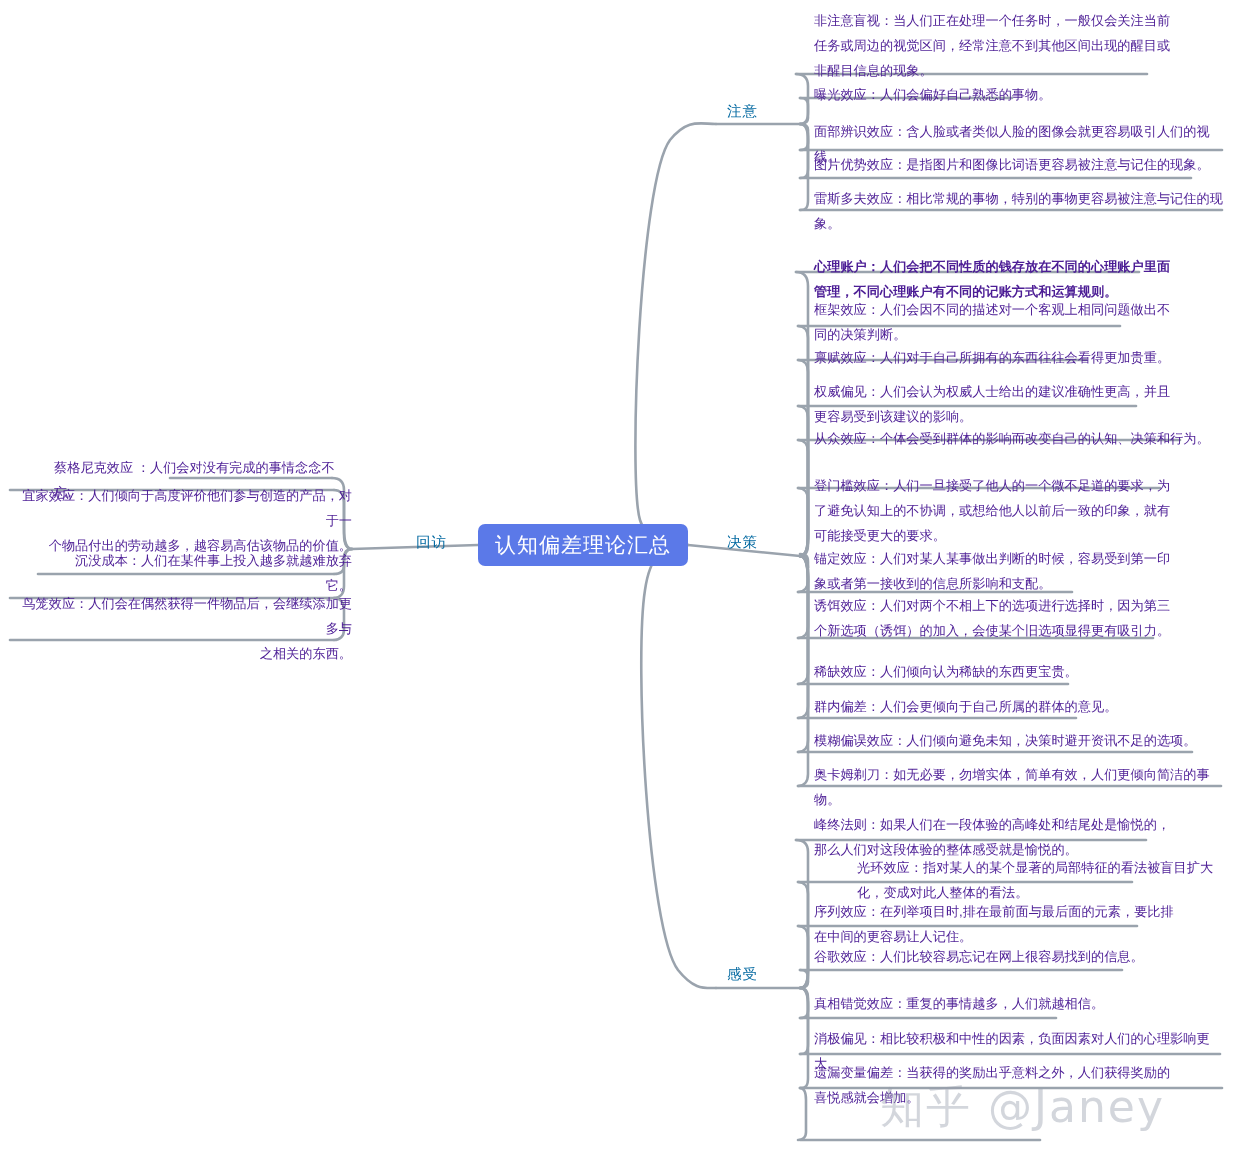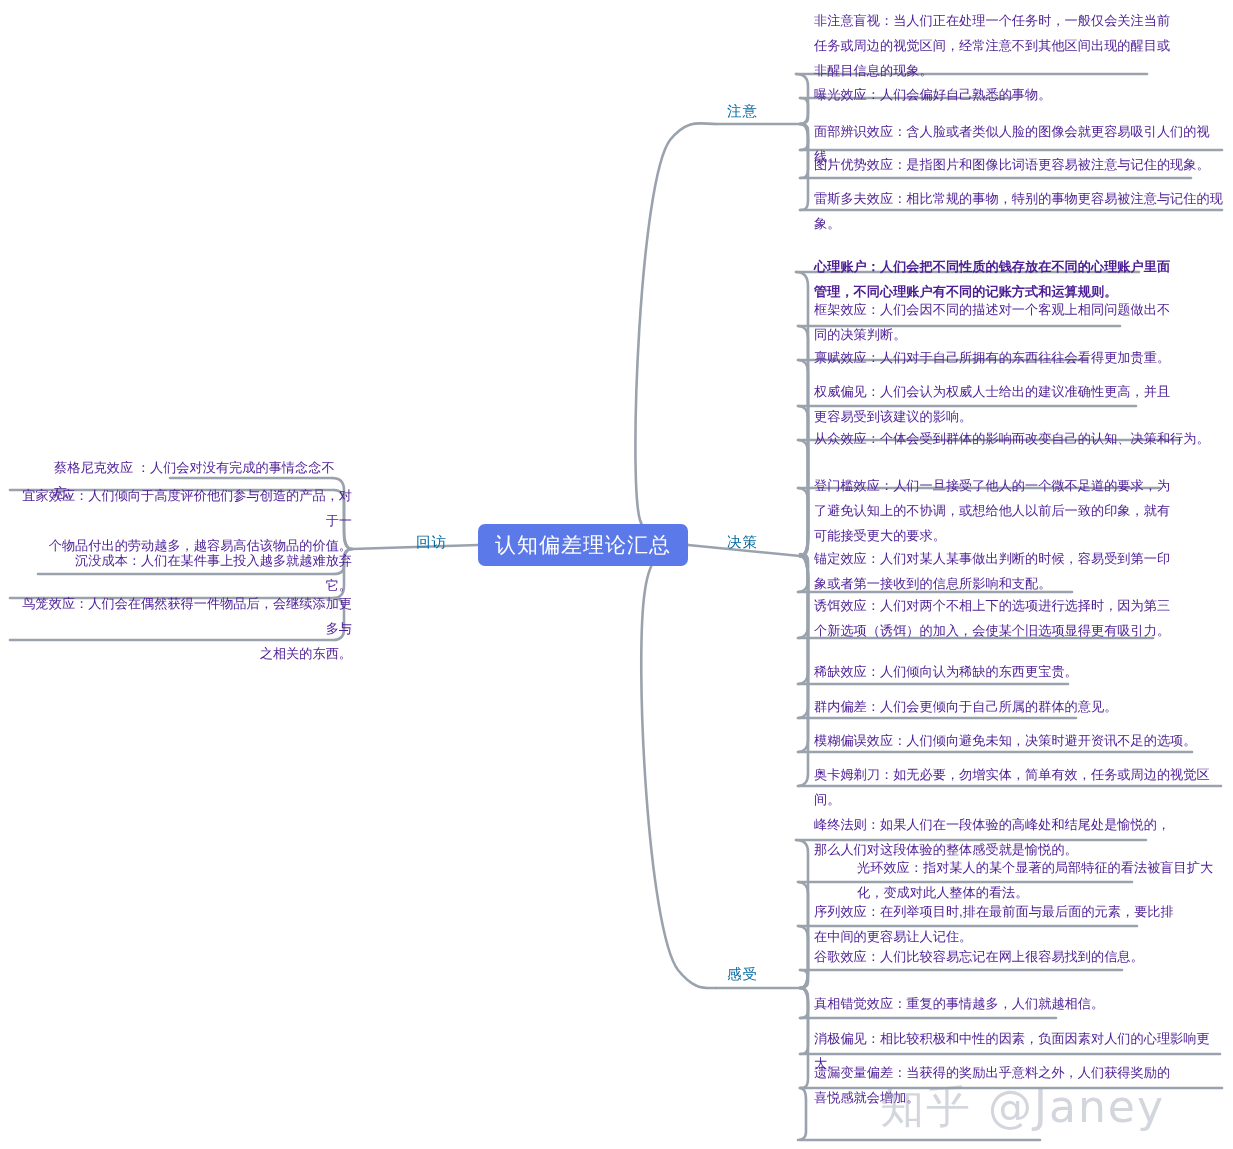--- a/index.html
+++ b/index.html
@@ -209,21 +209,21 @@
   <div class="leaf right" style="left:814px; top:473px;">登门槛效应：人们一旦接受了他人的一个微不足道的要求，为
 了避免认知上的不协调，或想给他人以前后一致的印象，就有
 可能接受更大的要求。</div>
   <div class="leaf right" style="left:814px; top:546px;">锚定效应：人们对某人某事做出判断的时候，容易受到第一印
 象或者第一接收到的信息所影响和支配。</div>
   <div class="leaf right" style="left:814px; top:593px;">诱饵效应：人们对两个不相上下的选项进行选择时，因为第三
 个新选项（诱饵）的加入，会使某个旧选项显得更有吸引力。</div>
   <div class="leaf right" style="left:814px; top:659px;">稀缺效应：人们倾向认为稀缺的东西更宝贵。</div>
   <div class="leaf right" style="left:814px; top:694px;">群内偏差：人们会更倾向于自己所属的群体的意见。</div>
   <div class="leaf right" style="left:814px; top:728px;">模糊偏误效应：人们倾向避免未知，决策时避开资讯不足的选项。</div>
-  <div class="leaf right" style="left:814px; top:762px;">奥卡姆剃刀：如无必要，勿增实体，简单有效，任务或周边的视觉区间。</div>
+  <div class="leaf right" style="left:814px; top:762px;">奥卡姆剃刀：如无必要，勿增实体，简单有效，人们更倾向简洁的事物。</div>
 
   <div class="leaf right" style="left:814px; top:812px;">峰终法则：如果人们在一段体验的高峰处和结尾处是愉悦的，
 那么人们对这段体验的整体感受就是愉悦的。</div>
   <div class="leaf right" style="left:814px; top:855px;margin-left:43px;">光环效应：指对某人的某个显著的局部特征的看法被盲目扩大
 化，变成对此人整体的看法。</div>
   <div class="leaf right" style="left:814px; top:899px;">序列效应：在列举项目时,排在最前面与最后面的元素，要比排
 在中间的更容易让人记住。</div>
   <div class="leaf right" style="left:814px; top:944px;">谷歌效应：人们比较容易忘记在网上很容易找到的信息。</div>
   <div class="leaf right" style="left:814px; top:991px;">真相错觉效应：重复的事情越多，人们就越相信。</div>
   <div class="leaf right" style="left:814px; top:1026px;">消极偏见：相比较积极和中性的因素，负面因素对人们的心理影响更大。</div>

